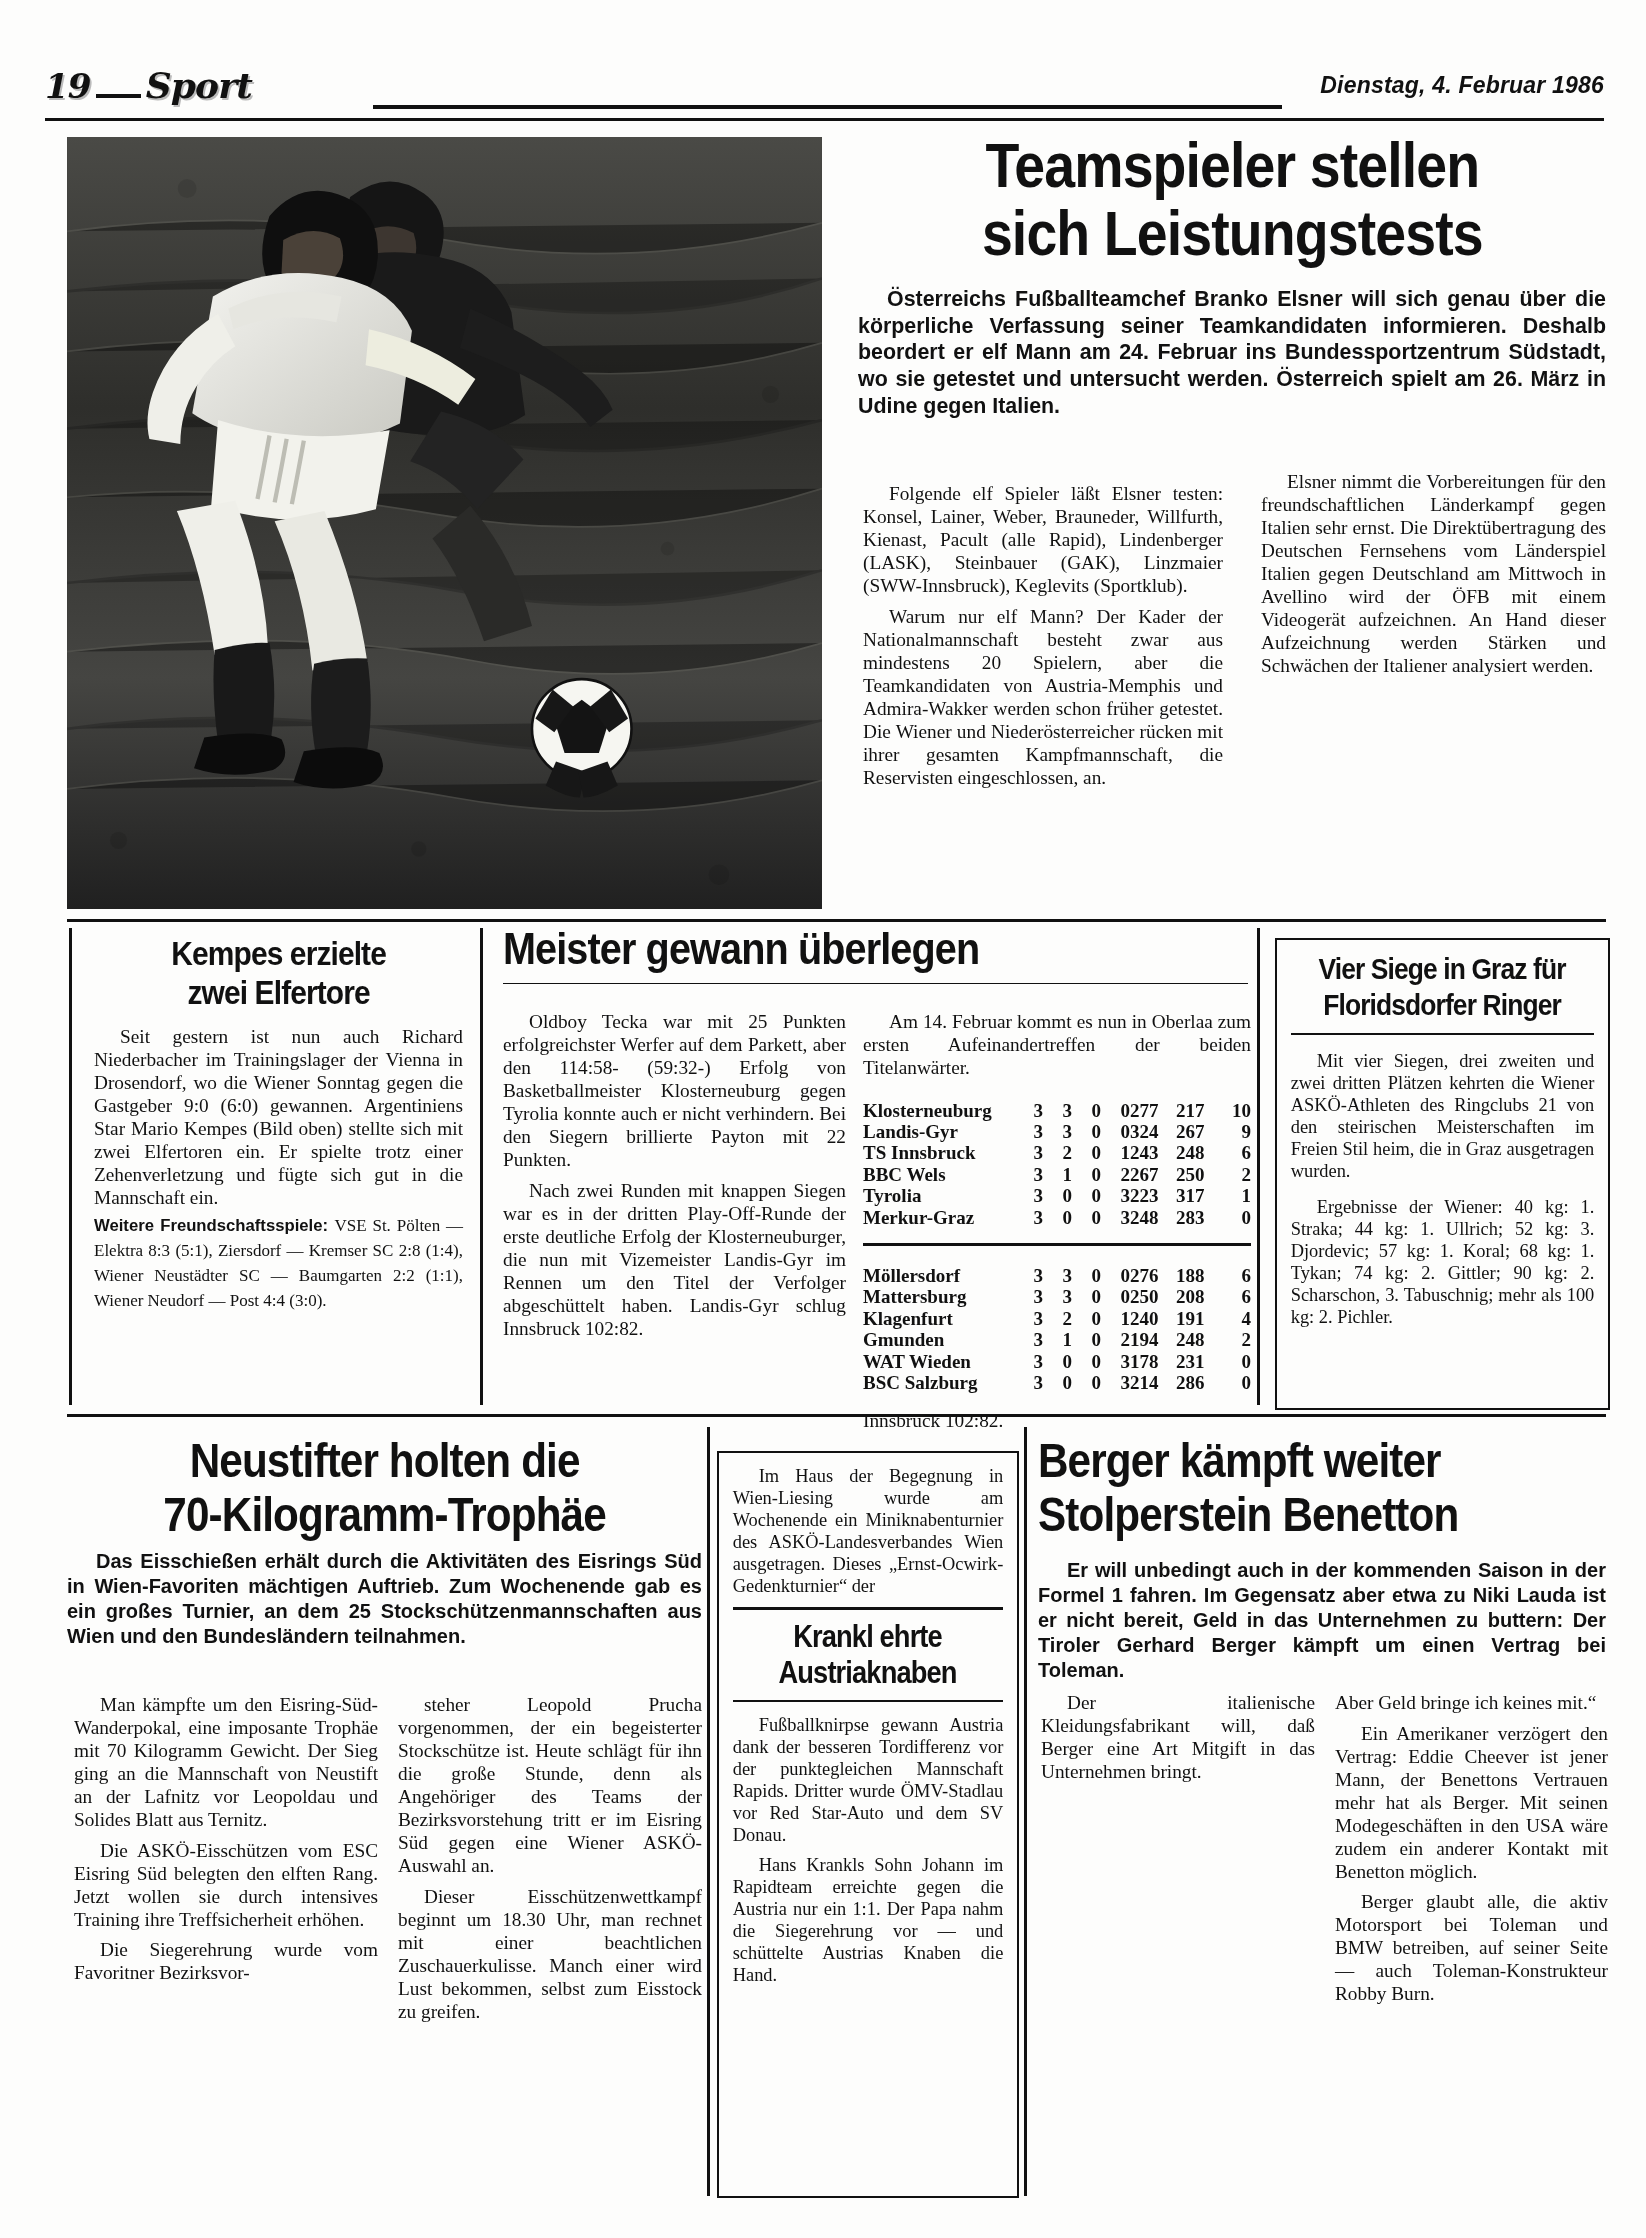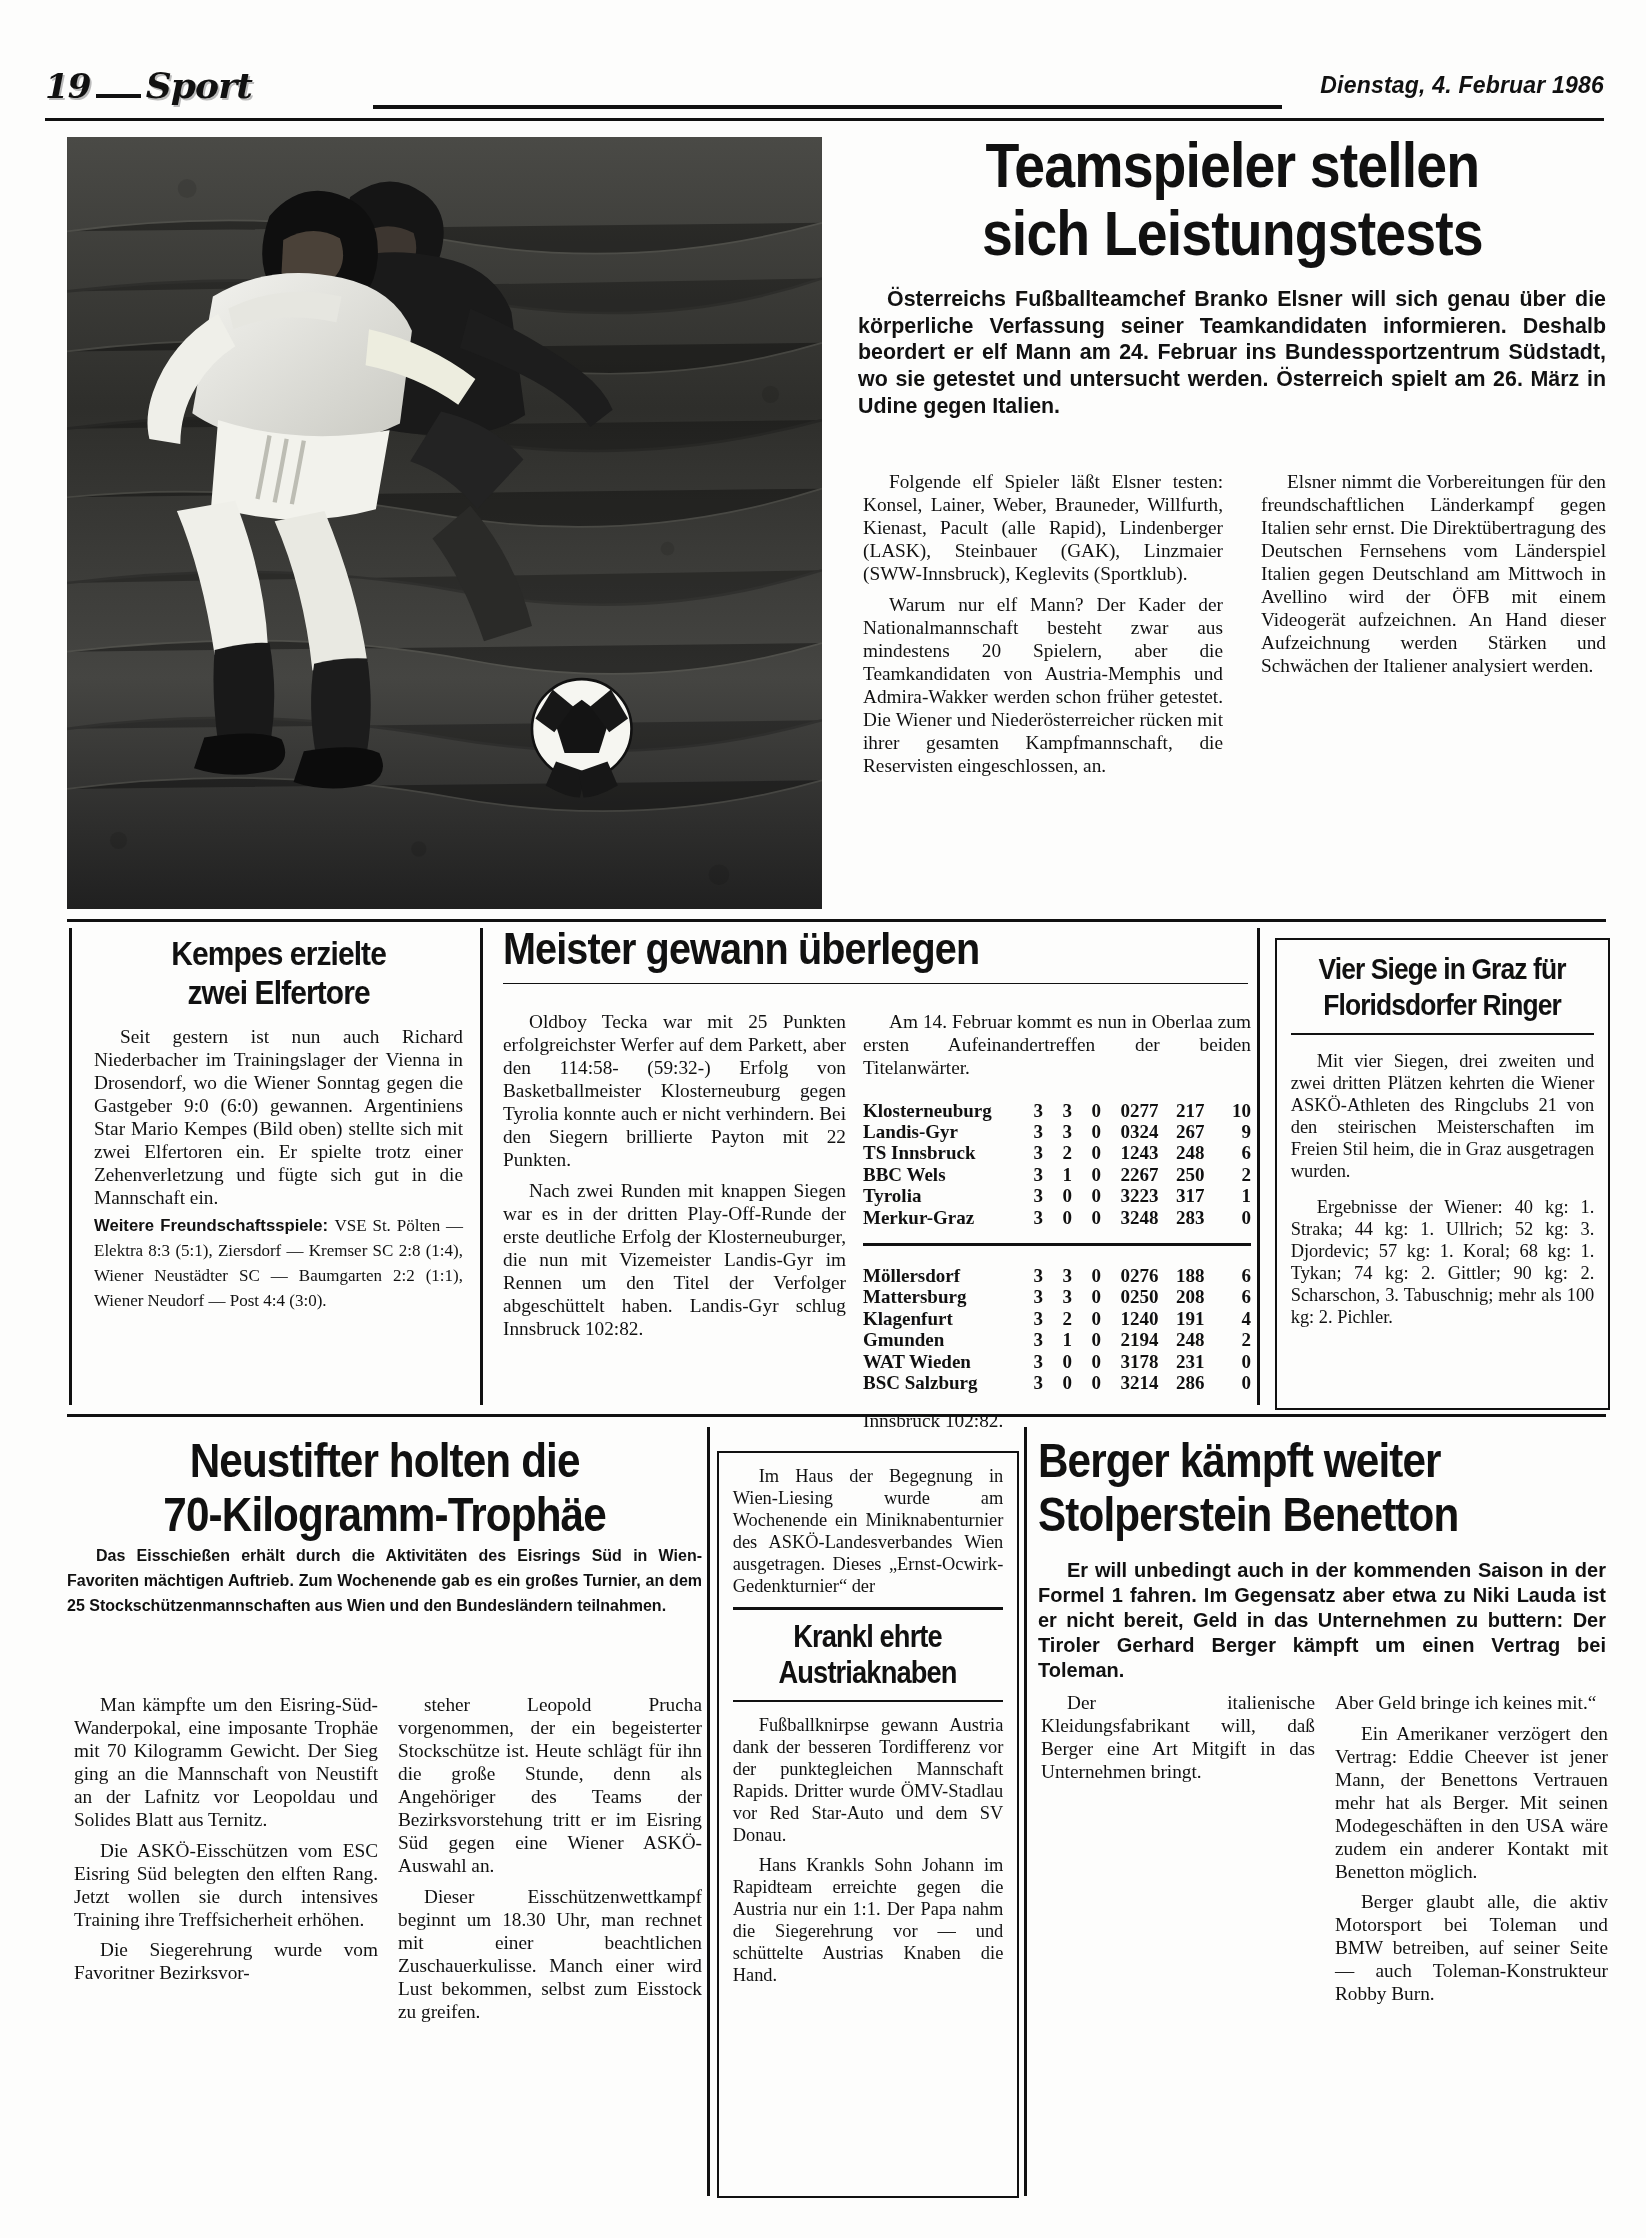--- a/index.html
+++ b/index.html
@@ -180,21 +180,21 @@
   </div>
 
   <div style="position:absolute;left:858px;top:136px;width:748px;">
     <div class="hl" style="font-size:63px;text-align:center;width:114%;margin-left:-7%;">Teamspieler stellen</div>
     <div class="hl" style="font-size:63px;text-align:center;width:114%;margin-left:-7%;margin-top:8.6px;">sich Leistungstests</div>
     <div class="lead" style="margin-top:22px;">
       <p>Österreichs Fußballteamchef Branko Elsner will sich genau über die körperliche Verfassung seiner Teamkandidaten informieren. Deshalb beordert er elf Mann am 24. Februar ins Bundessportzentrum Südstadt, wo sie getestet und untersucht werden. Österreich spielt am 26. März in Udine gegen Italien.</p>
     </div>
   </div>
 
-  <div class="body-col" style="position:absolute;left:863px;top:470px;width:360px;">
+  <div class="body-col" style="position:absolute;left:863px;top:482px;width:360px;">
     <p>Folgende elf Spieler läßt Elsner testen: Konsel, Lainer, Weber, Brauneder, Willfurth, Kienast, Pacult (alle Rapid), Lindenberger (LASK), Steinbauer (GAK), Linzmaier (SWW-Innsbruck), Keglevits (Sportklub).</p>
     <p>Warum nur elf Mann? Der Kader der Nationalmannschaft besteht zwar aus mindestens 20 Spielern, aber die Teamkandidaten von Austria-Memphis und Admira-Wakker werden schon früher getestet. Die Wiener und Niederösterreicher rücken mit ihrer gesamten Kampfmannschaft, die Reservisten eingeschlossen, an.</p>
   </div>
   <div class="body-col" style="position:absolute;left:1261px;top:470px;width:345px;">
     <p>Elsner nimmt die Vorbereitungen für den freundschaftlichen Länderkampf gegen Italien sehr ernst. Die Direktübertragung des Deutschen Fernsehens vom Länderspiel Italien gegen Deutschland am Mittwoch in Avellino wird der ÖFB mit einem Videogerät aufzeichnen. An Hand dieser Aufzeichnung werden Stärken und Schwächen der Italiener analysiert werden.</p>
   </div>
 
   <div class="rule" style="position:absolute;left:67px;top:919px;width:1539px;"></div>
 
   <div class="boxed" style="position:absolute;left:94px;top:925px;width:369px;height:480px;border-width:0;">
@@ -376,21 +376,21 @@
         <p style="margin-top:13.7px;">Ergebnisse der Wiener: 40 kg: 1. Straka; 44 kg: 1. Ullrich; 52 kg: 3. Djordevic; 57 kg: 1. Koral; 68 kg: 1. Tykan; 74 kg: 2. Gittler; 90 kg: 2. Scharschon, 3. Tabuschnig; mehr als 100 kg: 2. Pichler.</p>
       </div>
     </div>
   </div>
 
   <div class="rule" style="position:absolute;left:67px;top:1414px;width:1539px;height:3.4px;"></div>
 
   <div style="position:absolute;left:67px;top:1438px;width:635px;">
     <div class="hl" style="font-size:48px;text-align:center;width:112%;margin-left:-6%;">Neustifter holten die</div>
     <div class="hl" style="font-size:48px;text-align:center;width:112%;margin-left:-6%;margin-top:8.6px;">70-Kilogramm-Trophäe</div>
-    <div class="lead" style="margin-top:5px;font-size:16px;line-height:25px;">
+    <div class="lead" style="margin-top:11px;font-size:20px;line-height:25px;">
       <p>Das Eisschießen erhält durch die Aktivitäten des Eisrings Süd in Wien-Favoriten mächtigen Auftrieb. Zum Wochenende gab es ein großes Turnier, an dem 25 Stockschützenmannschaften aus Wien und den Bundesländern teilnahmen.</p>
     </div>
   </div>
 
   <div class="body-col" style="position:absolute;left:74px;top:1693px;width:304px;">
     <p>Man kämpfte um den Eisring-Süd-Wanderpokal, eine imposante Trophäe mit 70 Kilogramm Gewicht. Der Sieg ging an die Mannschaft von Neustift an der Lafnitz vor Leopoldau und Solides Blatt aus Ternitz.</p>
     <p>Die ASKÖ-Eisschützen vom ESC Eisring Süd belegten den elften Rang. Jetzt wollen sie durch intensives Training ihre Treffsicherheit erhöhen.</p>
     <p>Die Siegerehrung wurde vom Favoritner Bezirksvor-</p>
   </div>
   <div class="body-col" style="position:absolute;left:398px;top:1693px;width:304px;">

